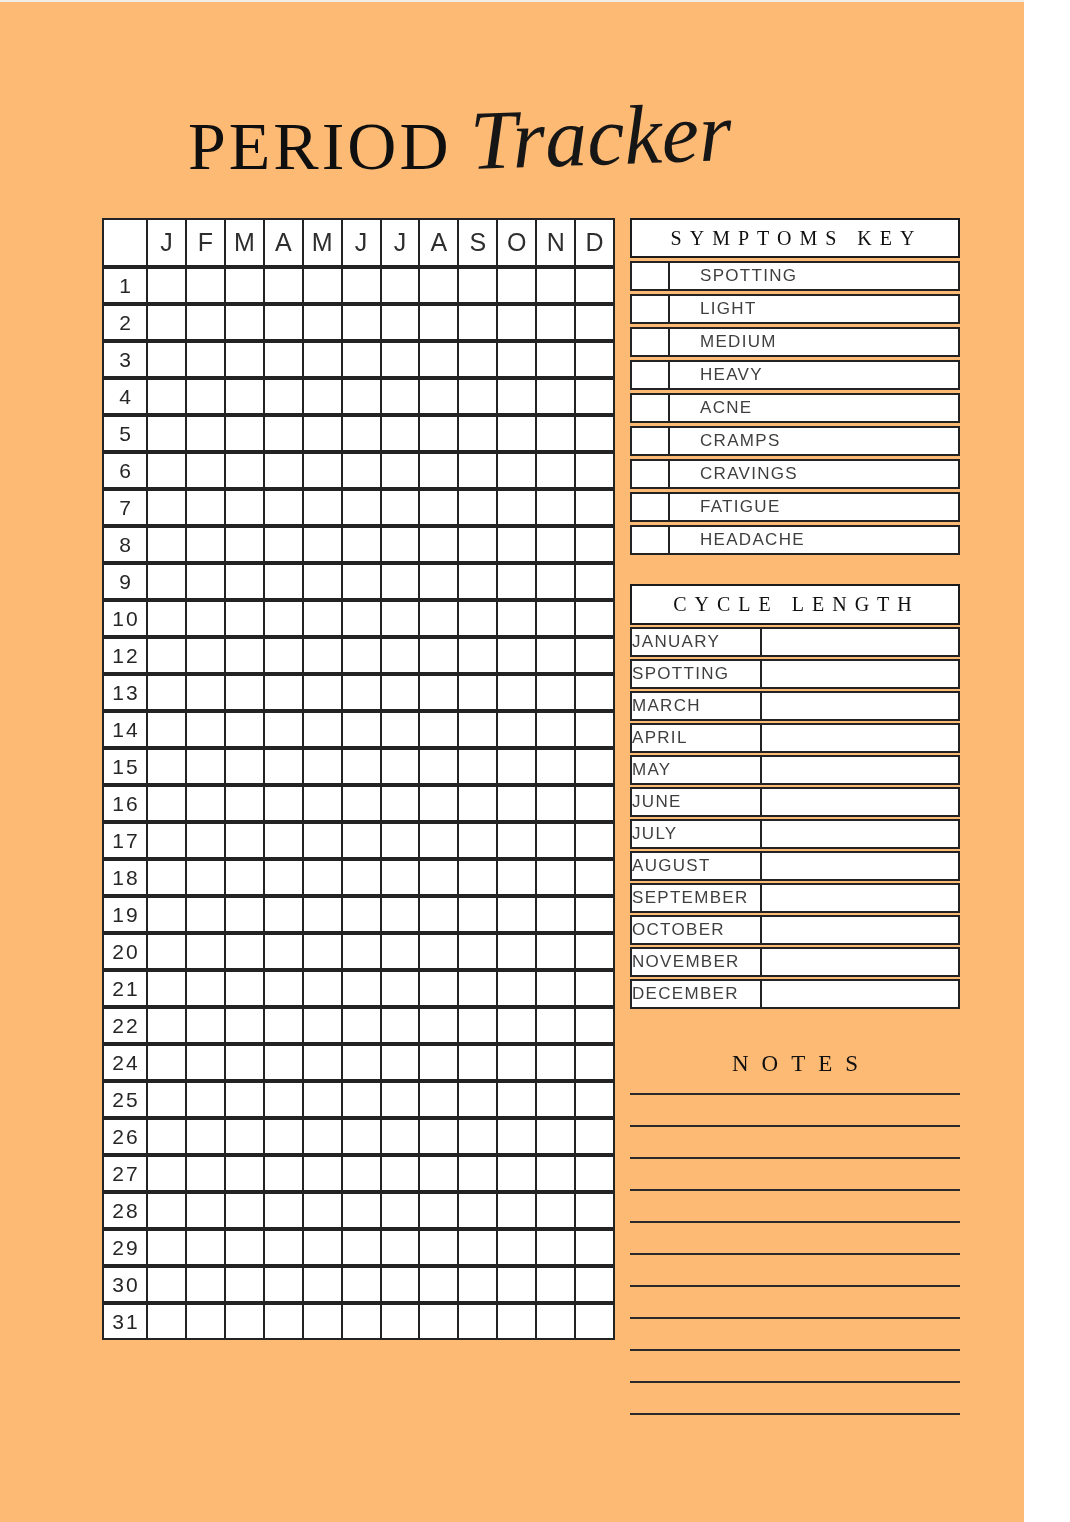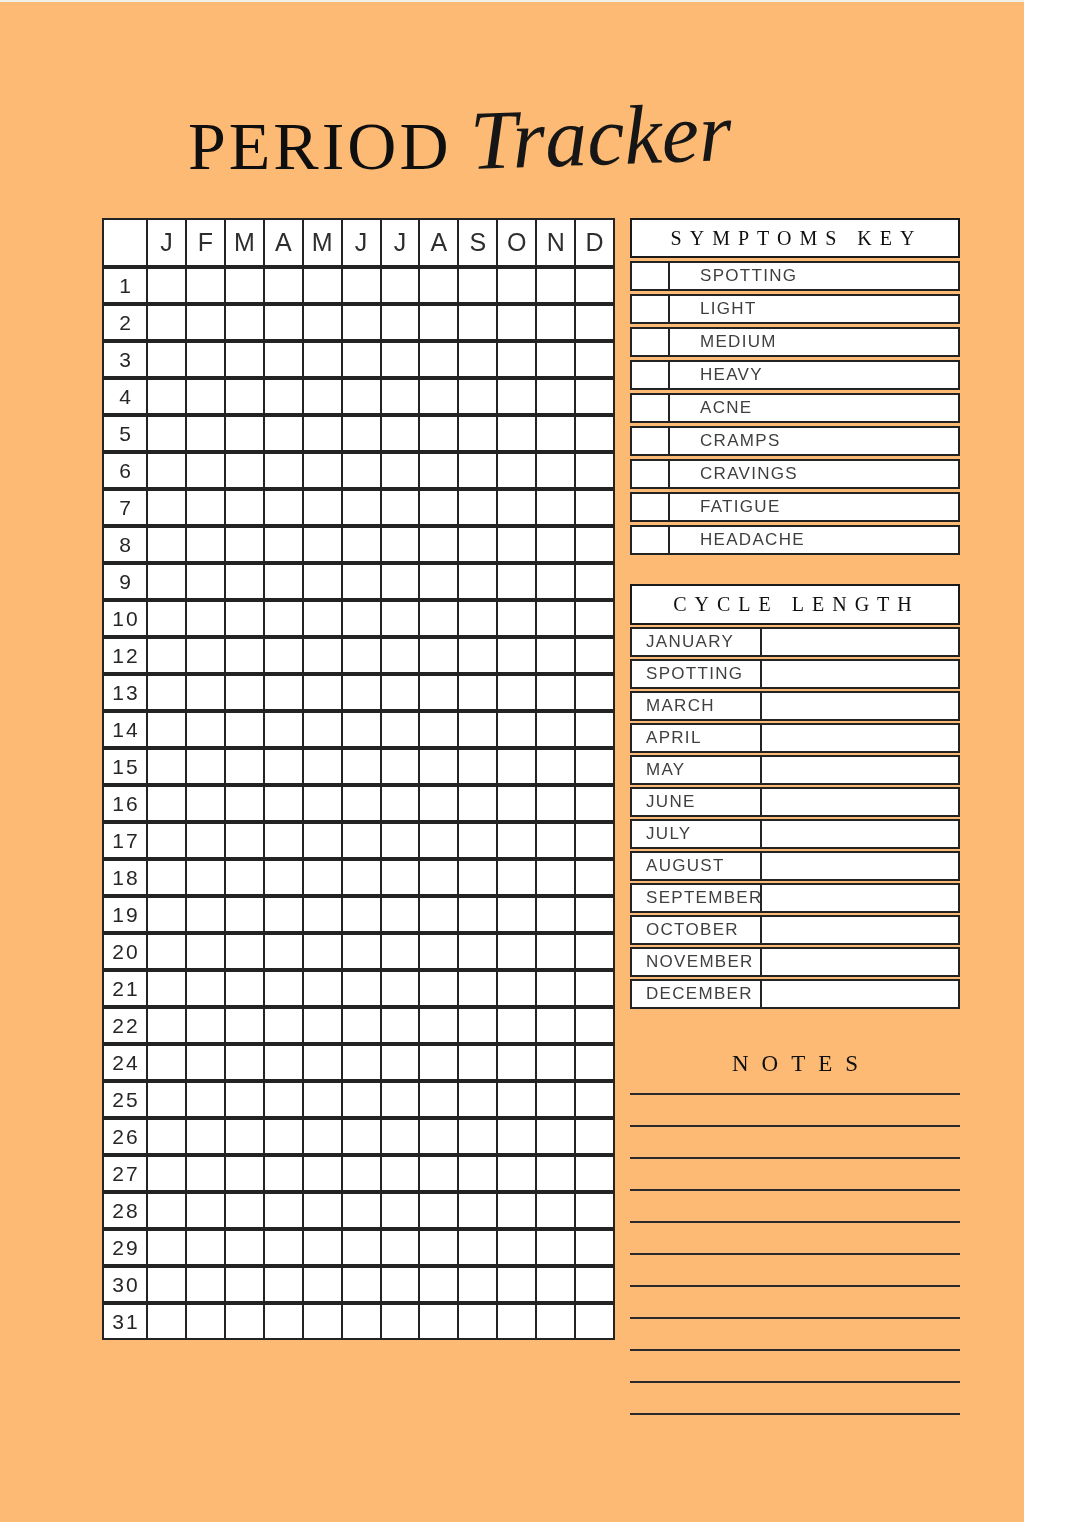--- a/index.html
+++ b/index.html
@@ -63,21 +63,21 @@
     padding-left:30px; font-size:17px; letter-spacing:1.3px; color:#3f3f3f;
   }
 
   .cycle-panel { margin-top:29px; }
   .cl-row {
     height:30px; margin-top:2px; border:2px solid #232323;
     display:flex; align-items:stretch; background:#fff;
   }
   .cl-label {
     width:130px; border-right:2px solid #232323;
-    display:flex; align-items:center; padding-left:14px;
+    display:flex; align-items:center; padding-left:0;
     font-size:17px; letter-spacing:1.3px; color:#3f3f3f;
   }
   .cl-value { flex:1; }
 
   .notes-title {
     margin-top:40px; height:30px;
     display:flex; align-items:center; justify-content:center;
     font-family:"Liberation Serif", serif; font-size:23px; font-weight:500;
     letter-spacing:13px; color:#0f0f0f; padding-left:13px;text-align:center;
   }

